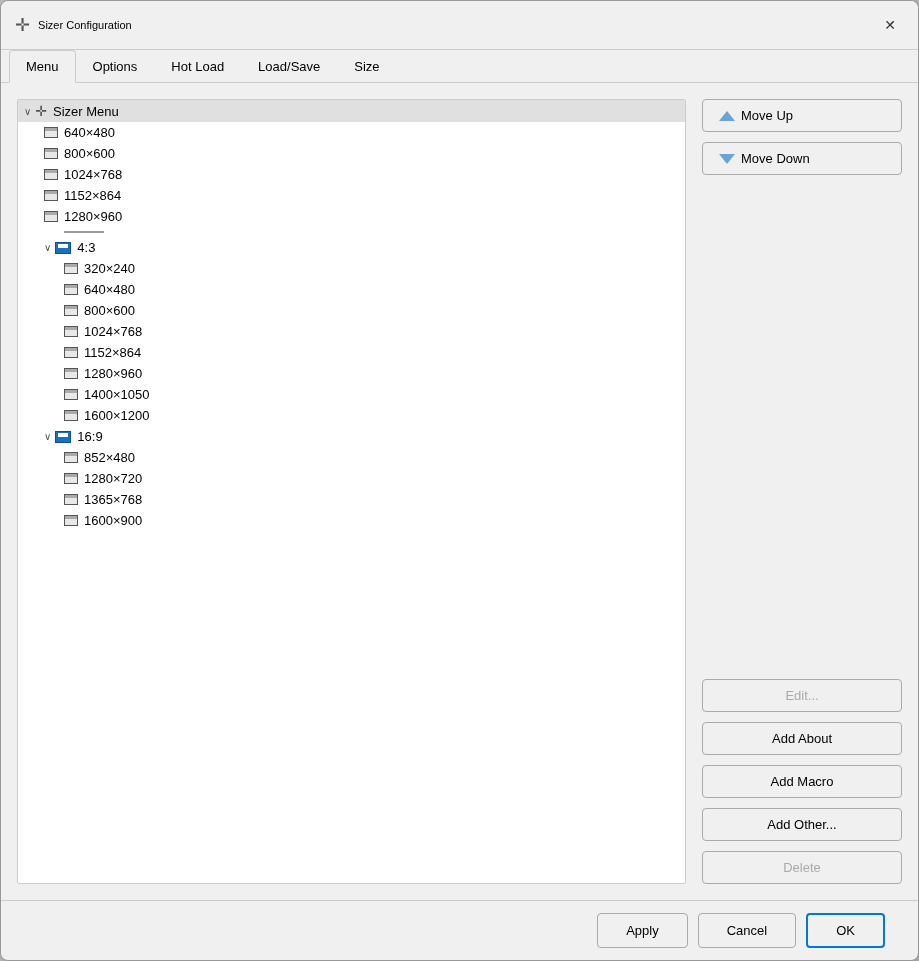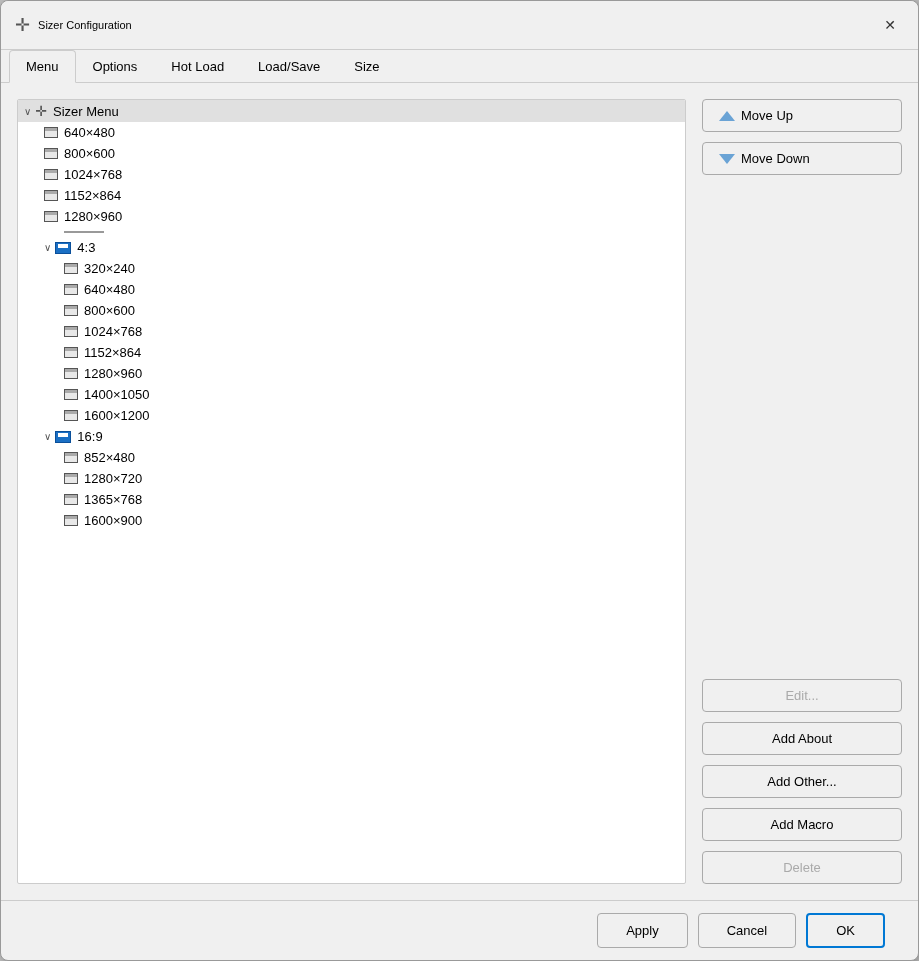--- a/index.html
+++ b/index.html
@@ -377,24 +377,24 @@
         <span>Move Down</span>
       </button>
       <div class="spacer"></div>
       <button class="action-btn" disabled="">
         <span>Edit...</span>
       </button>
       <button class="action-btn">
         <span>Add About</span>
       </button>
       <button class="action-btn">
+        <span>Add Macro</span>
+      </button>
+      <button class="action-btn">
         <span>Add Other...</span>
-      </button>
-      <button class="action-btn">
-        <span>Add Macro</span>
       </button>
       <button class="action-btn" disabled="">
         <span>Delete</span>
       </button>
     </div>
   </div>
 
   <div class="footer">
     <button class="footer-btn">Apply</button>
     <button class="footer-btn">Cancel</button>

